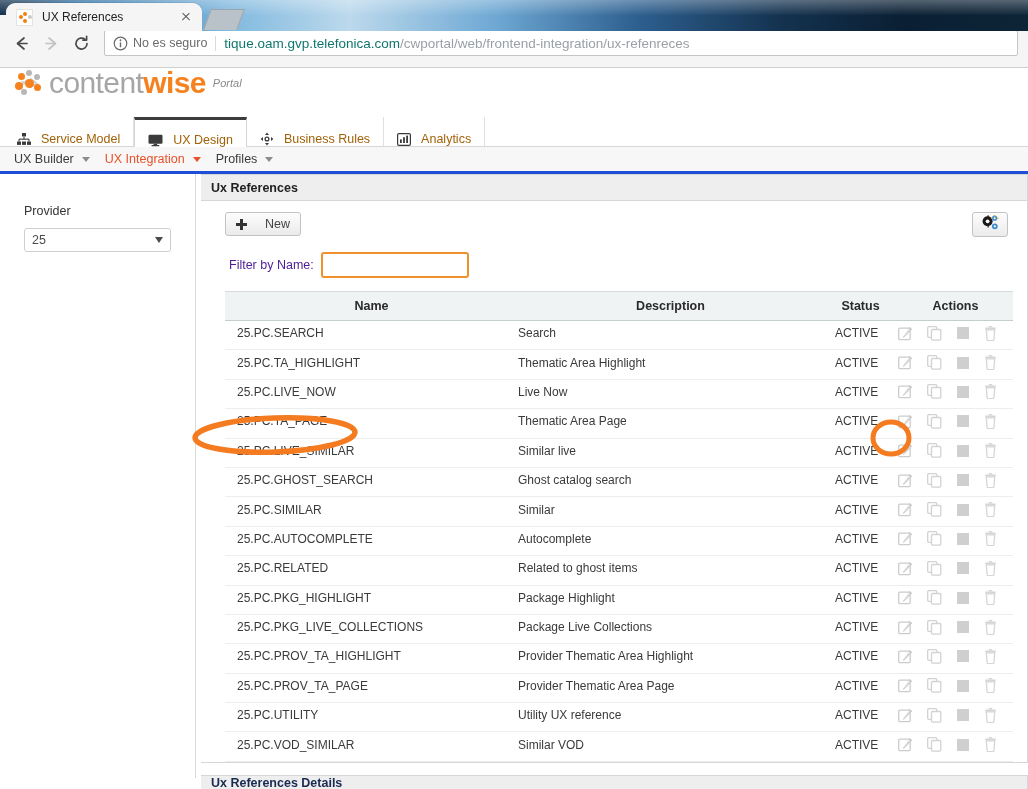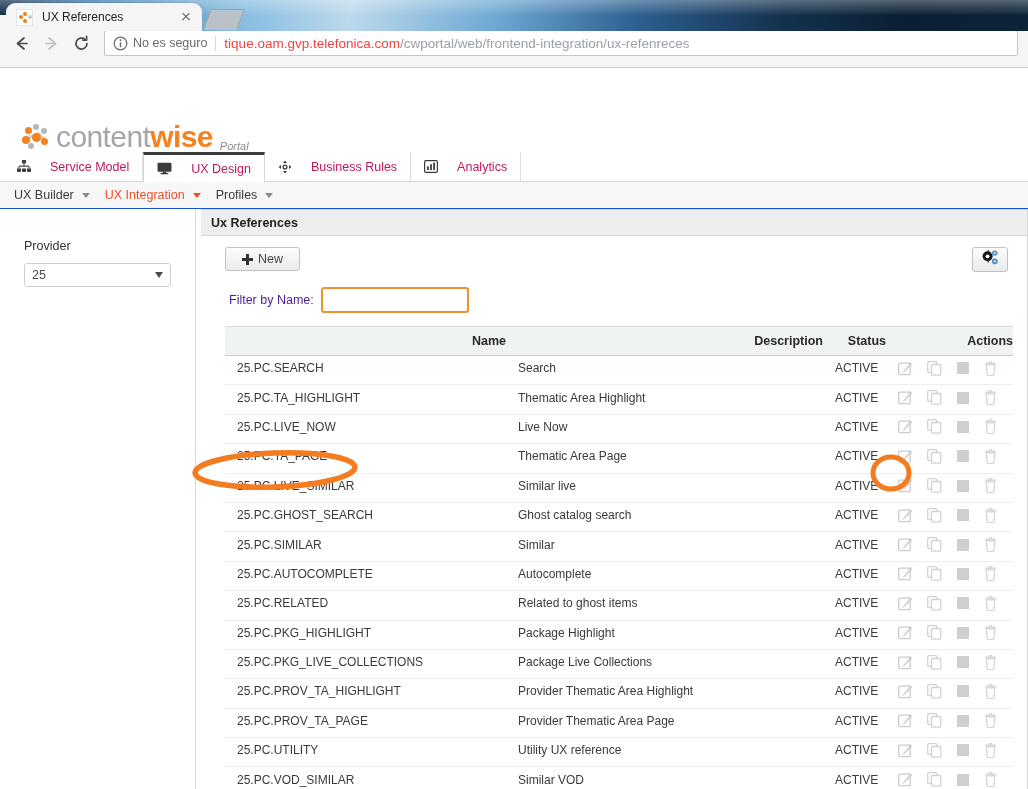--- a/index.html
+++ b/index.html
@@ -133,32 +133,31 @@
   .sec-badge {
     display: flex; align-items: center;
     flex: 0 0 auto;
     padding-right: 8px;
     margin-right: 8px;
     border-right: 1px solid #dadada;
   }
   .sec-badge .ico { margin-right: 5px; display: flex; }
   .sec-text { font-size: 12.5px; color: #6a6a6a; white-space: nowrap; }
   .url { font-size: 13.5px; white-space: nowrap; overflow: hidden; }
-  .url .host { color: #ef4444; }
+  .url .host { color: #0f766e; }
   .url .path { color: #9aa0a6; }
 
   
   #page { height: 721px; background: #fff; position: relative; }
 
   .brandbar {
     height: 49px;
     display: flex;
-    align-items: flex-end;
-    padding-left: 20px;
-    margin-top: 35px;
+    align-items: flex-start;
+    padding-left: 13px;
   }
   .logo-mark {
     position: relative;
     width: 34px; height: 30px;
     flex: 0 0 34px;
     margin-right: 2px;
   }
   .logo-mark i { position: absolute; border-radius: 50%; }
   .logo-mark .o  { background: #f5821f; }
   .logo-mark .g  { background: #b7b7b7; }
@@ -182,44 +181,44 @@
   .mainnav {
     height: 30px;
     border-bottom: 1px solid #d6d6d6;
     display: flex;
     align-items: stretch;
     padding-left: 4px;
     background: #fff;
   }
   .navtab {
     display: flex;
-    align-items: center;
-    gap: 19px;
+    align-items: flex-end;
+    gap: 10px;
     padding: 0 13px;
     font-size: 12.5px;
-    color: #be185d;
+    color: #a16207;
     border-right: 1px solid #e0e0e0;
     cursor: pointer;
     position: relative;
     white-space: nowrap;
   }
   .navtab.active {
     border-top: 3px solid #3c3c3c;
     border-left: 1px solid #d6d6d6;
     border-right: 1px solid #d6d6d6;
     margin-bottom: -1px;
     background: #fff;
     padding-top: 0;
   }
   .navtab svg { display: block; flex: 0 0 auto; }
 
   .subnav {
     height: 27px;
     background: #f7f7f7;
-    border-bottom: 1px solid #1d4ed8;
+    border-bottom: 3px solid #1d4ed8;
     display: flex;
     align-items: center;
     padding-left: 8px;
     gap: 3px;
   }
   .subitem {
     display: flex;
     align-items: center;
     gap: 8px;
     padding: 0 6px;
@@ -299,23 +298,23 @@
   .panel-body { padding: 11px 14px 0 24px; }
 
   .toolrow {
     display: flex;
     align-items: flex-start;
     justify-content: space-between;
   }
   .btn-new {
     display: inline-flex;
     align-items: center;
-    gap: 5px;
+    gap: 18px;
     height: 24px;
-    padding: 0 16px;
+    padding: 0 10px;
     border: 1px solid #c2c2c2;
     border-radius: 3px;
     background: linear-gradient(to bottom, #fdfdfd, #eaeaea);
     font-size: 12.5px;
     color: #444;
     cursor: pointer;
   }
   .plus {
     position: relative; width: 11px; height: 11px;
     flex: 0 0 11px;
@@ -366,21 +365,21 @@
     border-collapse: collapse;
     table-layout: fixed;
   }
   table.grid th {
     background: #eff3f3;
     border-top: 1px solid #d5dada;
     border-bottom: 1px solid #c6cdcd;
     font-size: 12.5px;
     font-weight: bold;
     color: #2a2a2a;
-    text-align: right;
+    text-align: center;
     padding: 7px 0 7px 12px;
     height: 25px;
   }
   table.grid td {
     border-bottom: 1px solid #eceeee;
     font-size: 12px;
     color: #3a3a3a;
     padding: 0 0 4px 12px;
     height: 29.4px;
     vertical-align: middle;

